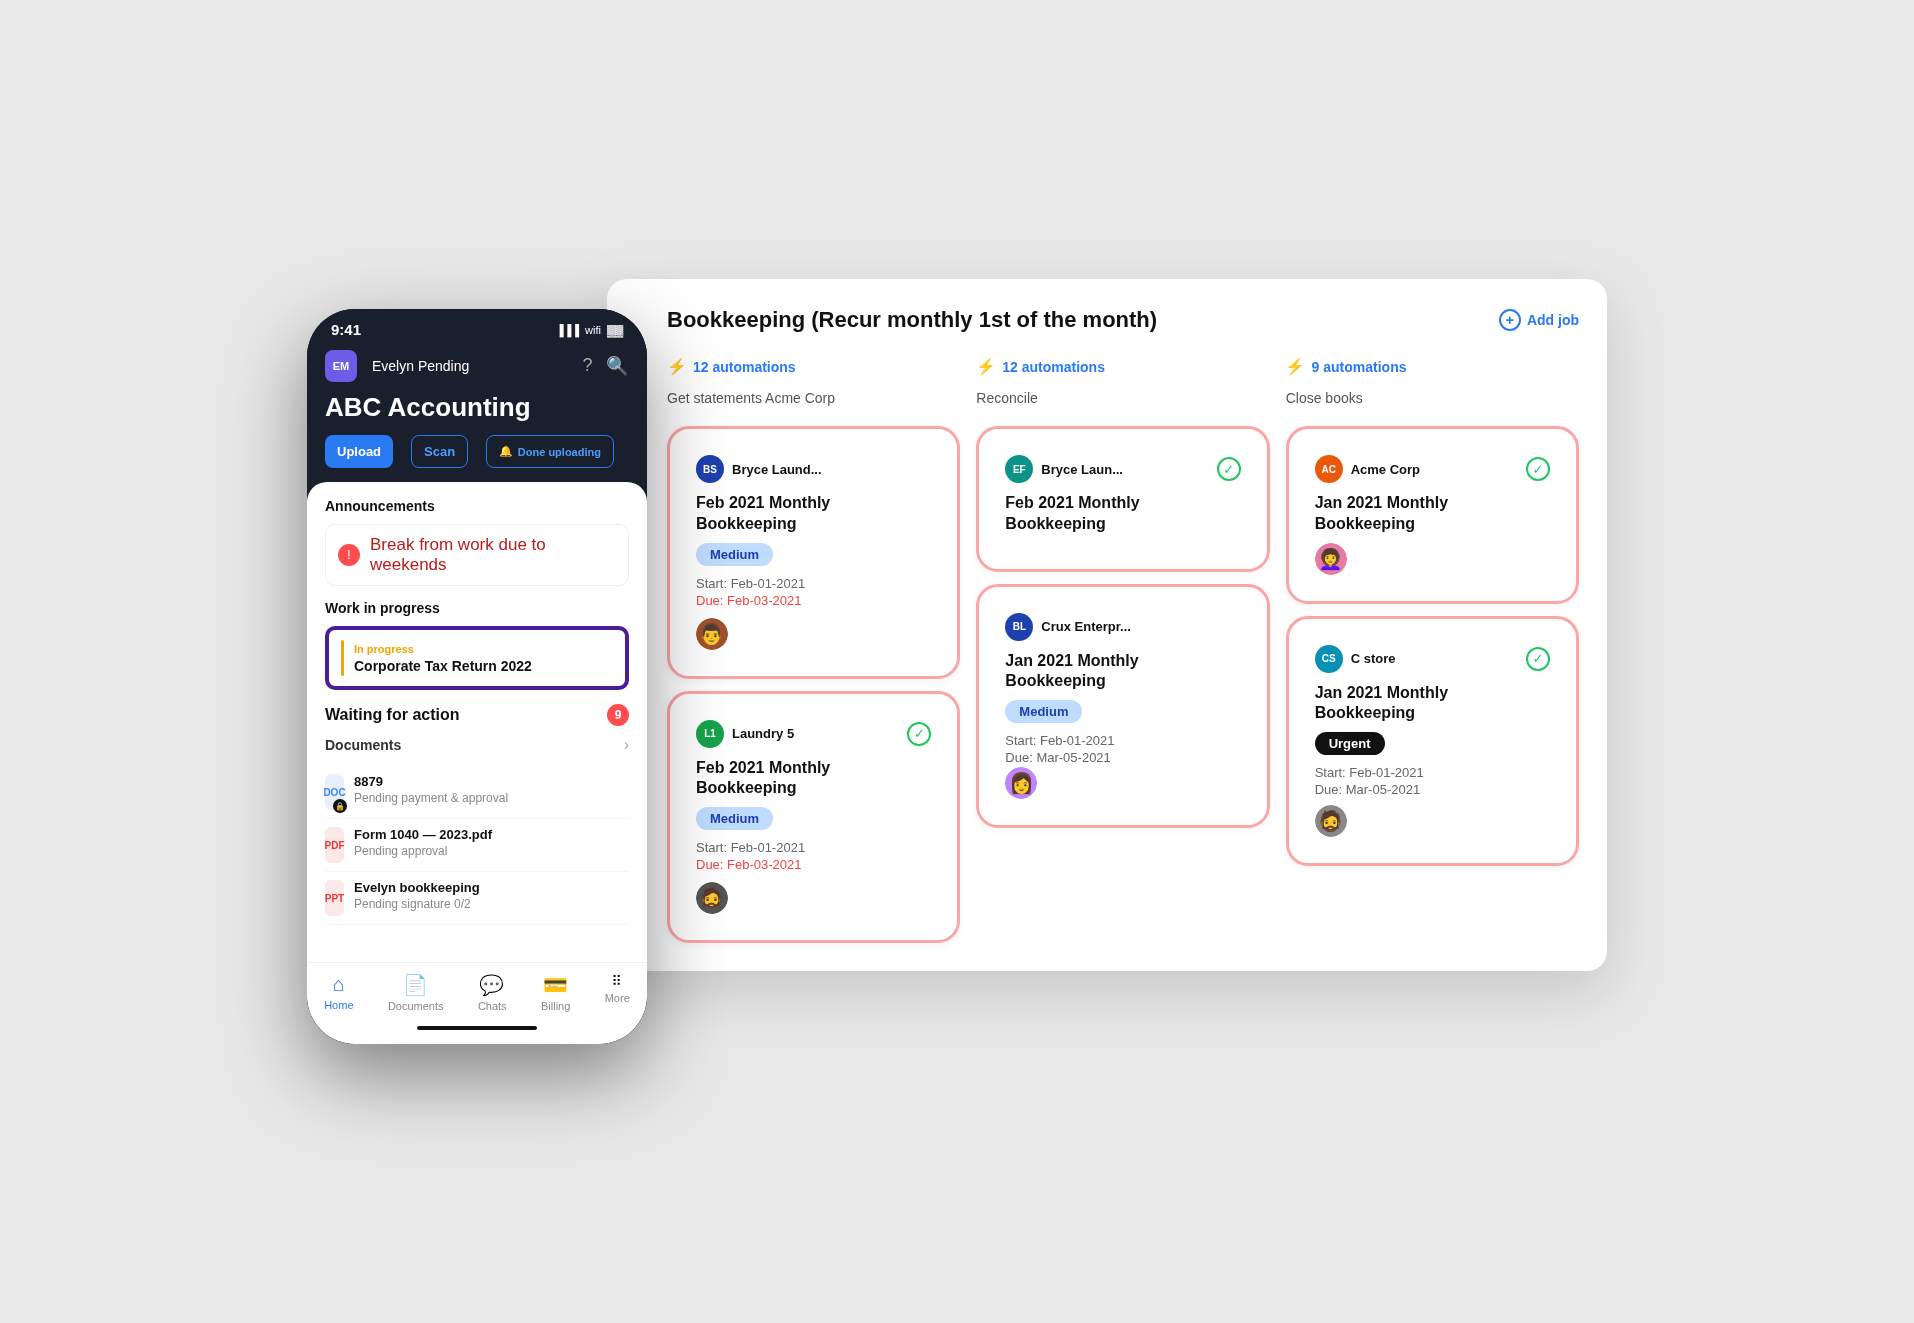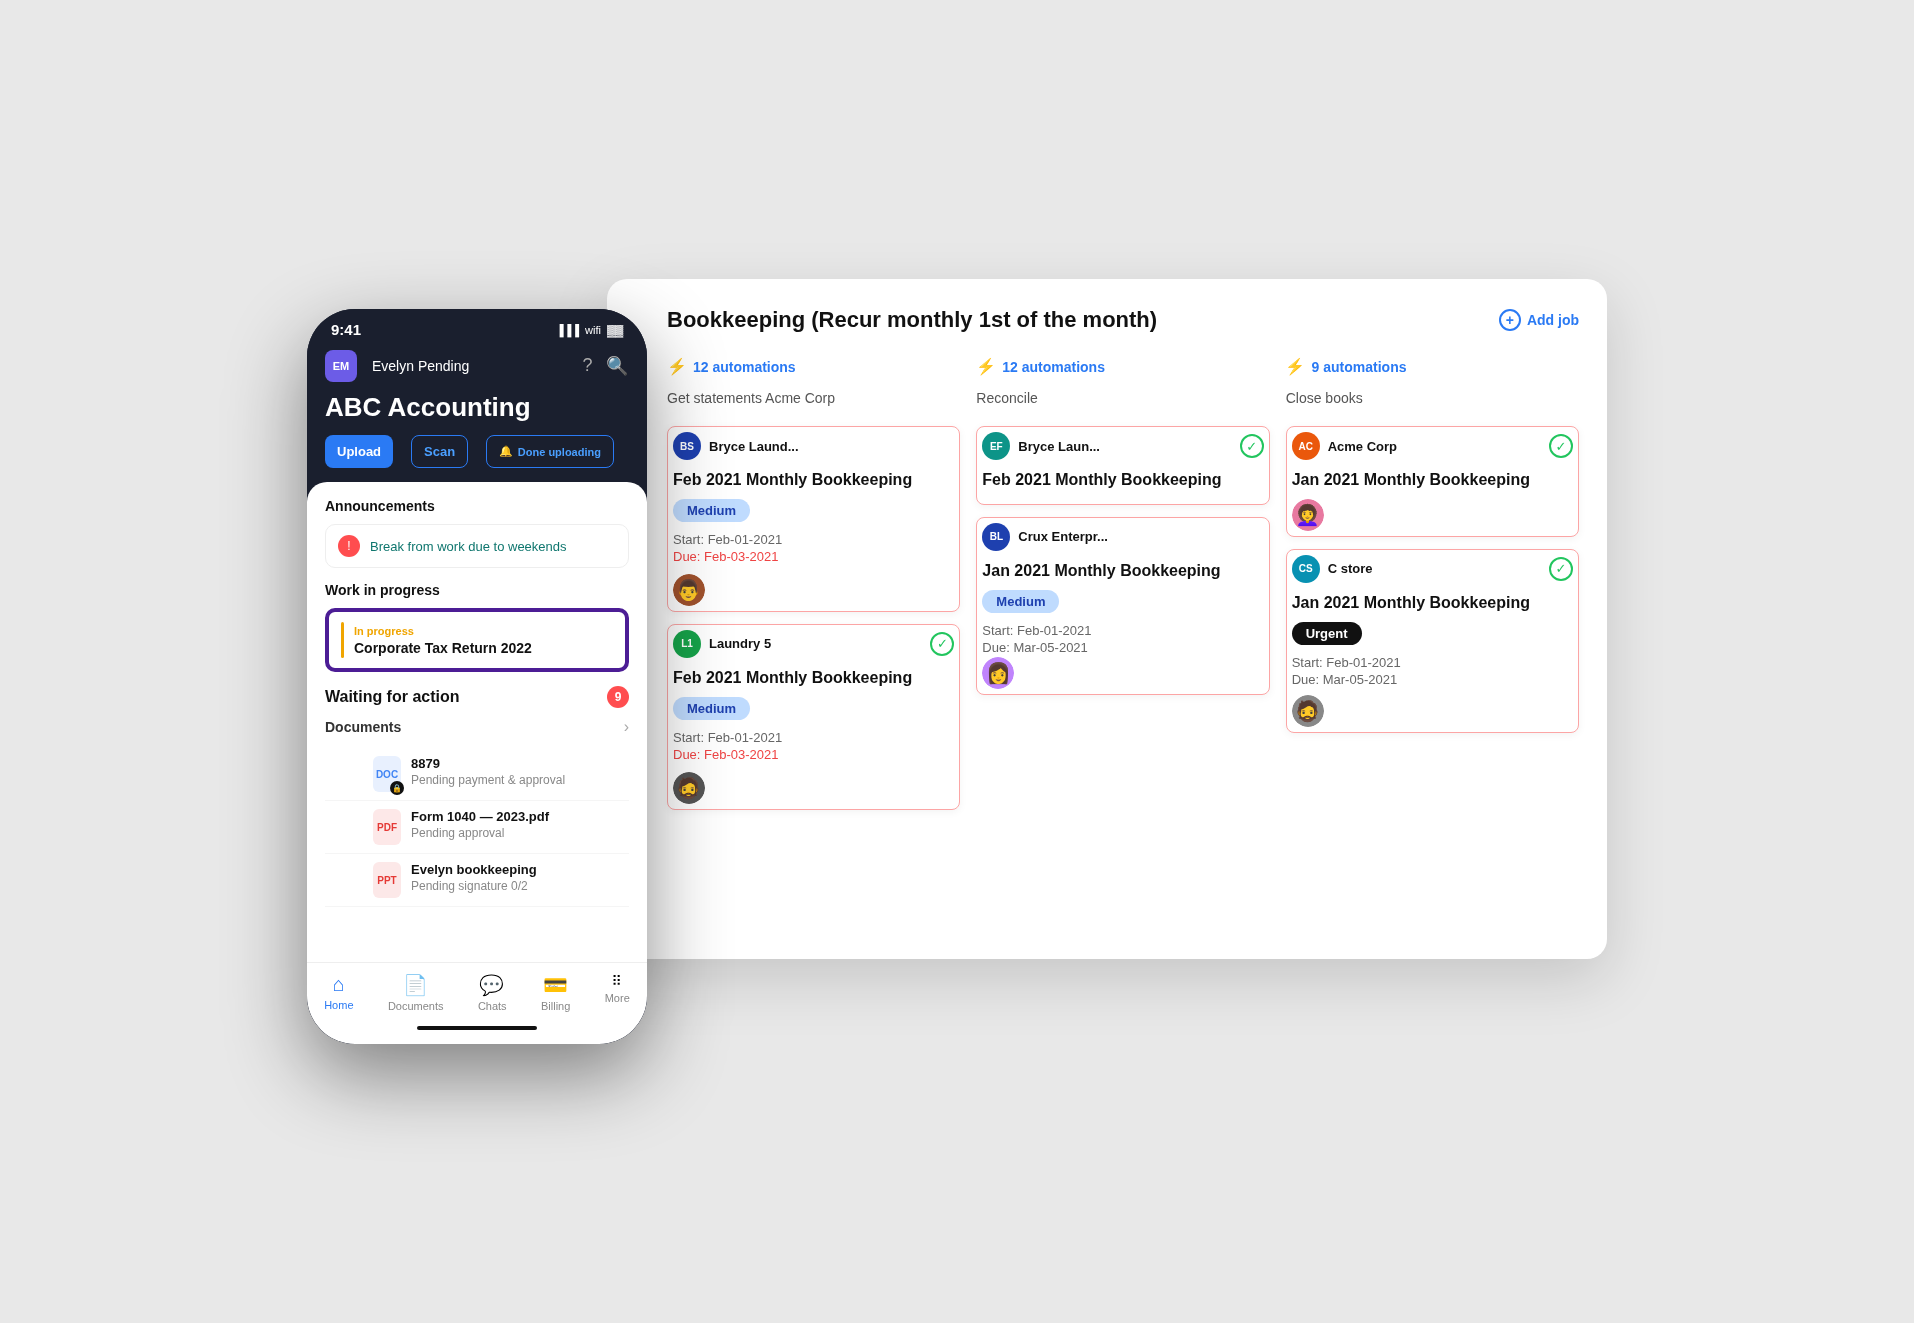--- a/index.html
+++ b/index.html
@@ -179,22 +179,22 @@
       border-radius: 50%;
       display: flex;
       align-items: center;
       justify-content: center;
       color: #fff;
       font-size: 12px;
       flex-shrink: 0;
     }
 
     .announcement-text {
-      color: #0f766e;
-      font-size: 13px;
+      color: #b91c1c;
+      font-size: 17px;
     }
 
     
     .wip-card {
       background: #fff;
       border: 4px solid #4c1d95;
       border-radius: 10px;
       padding: 10px 12px;
       margin-bottom: 14px;
     }
@@ -273,31 +273,30 @@
 
     .doc-item {
       display: flex;
       align-items: flex-start;
       gap: 10px;
       padding: 8px 0;
       border-bottom: 1px solid #f5f5f5;
     }
 
     .doc-icon {
-      width: 28px;
+      width: 19px;
       height: 36px;
       border-radius: 6px;
       display: flex;
       align-items: center;
       justify-content: center;
       font-size: 10px;
       font-weight: 800;
       flex-shrink: 0;
       position: relative;
-      margin-left: 48px;
     }
 
     .doc-icon.doc { background: #e8f0fe; color: #4285f4; }
     .doc-icon.pdf { background: #fde8e8; color: #e53935; }
     .doc-icon.ppt { background: #fce8e8; color: #e53935; }
 
     .doc-name {
       color: #111;
       font-size: 13px;
       font-weight: 600;
@@ -439,23 +438,23 @@
 
     .column-subtitle {
       color: #555;
       font-size: 14px;
       margin-bottom: 8px;
     }
 
     
     .job-card {
       background: #fff;
-      border: 1px solid #fca5a5;
-      border-radius: 8px;
-      padding: 5px;
+      border: 3px solid #fca5a5;
+      border-radius: 22px;
+      padding: 26px;
       box-shadow: 0 2px 8px rgba(0,0,0,0.05);
     }
 
     .client-row {
       display: flex;
       align-items: center;
       justify-content: space-between;
       margin-bottom: 10px;
     }
 

